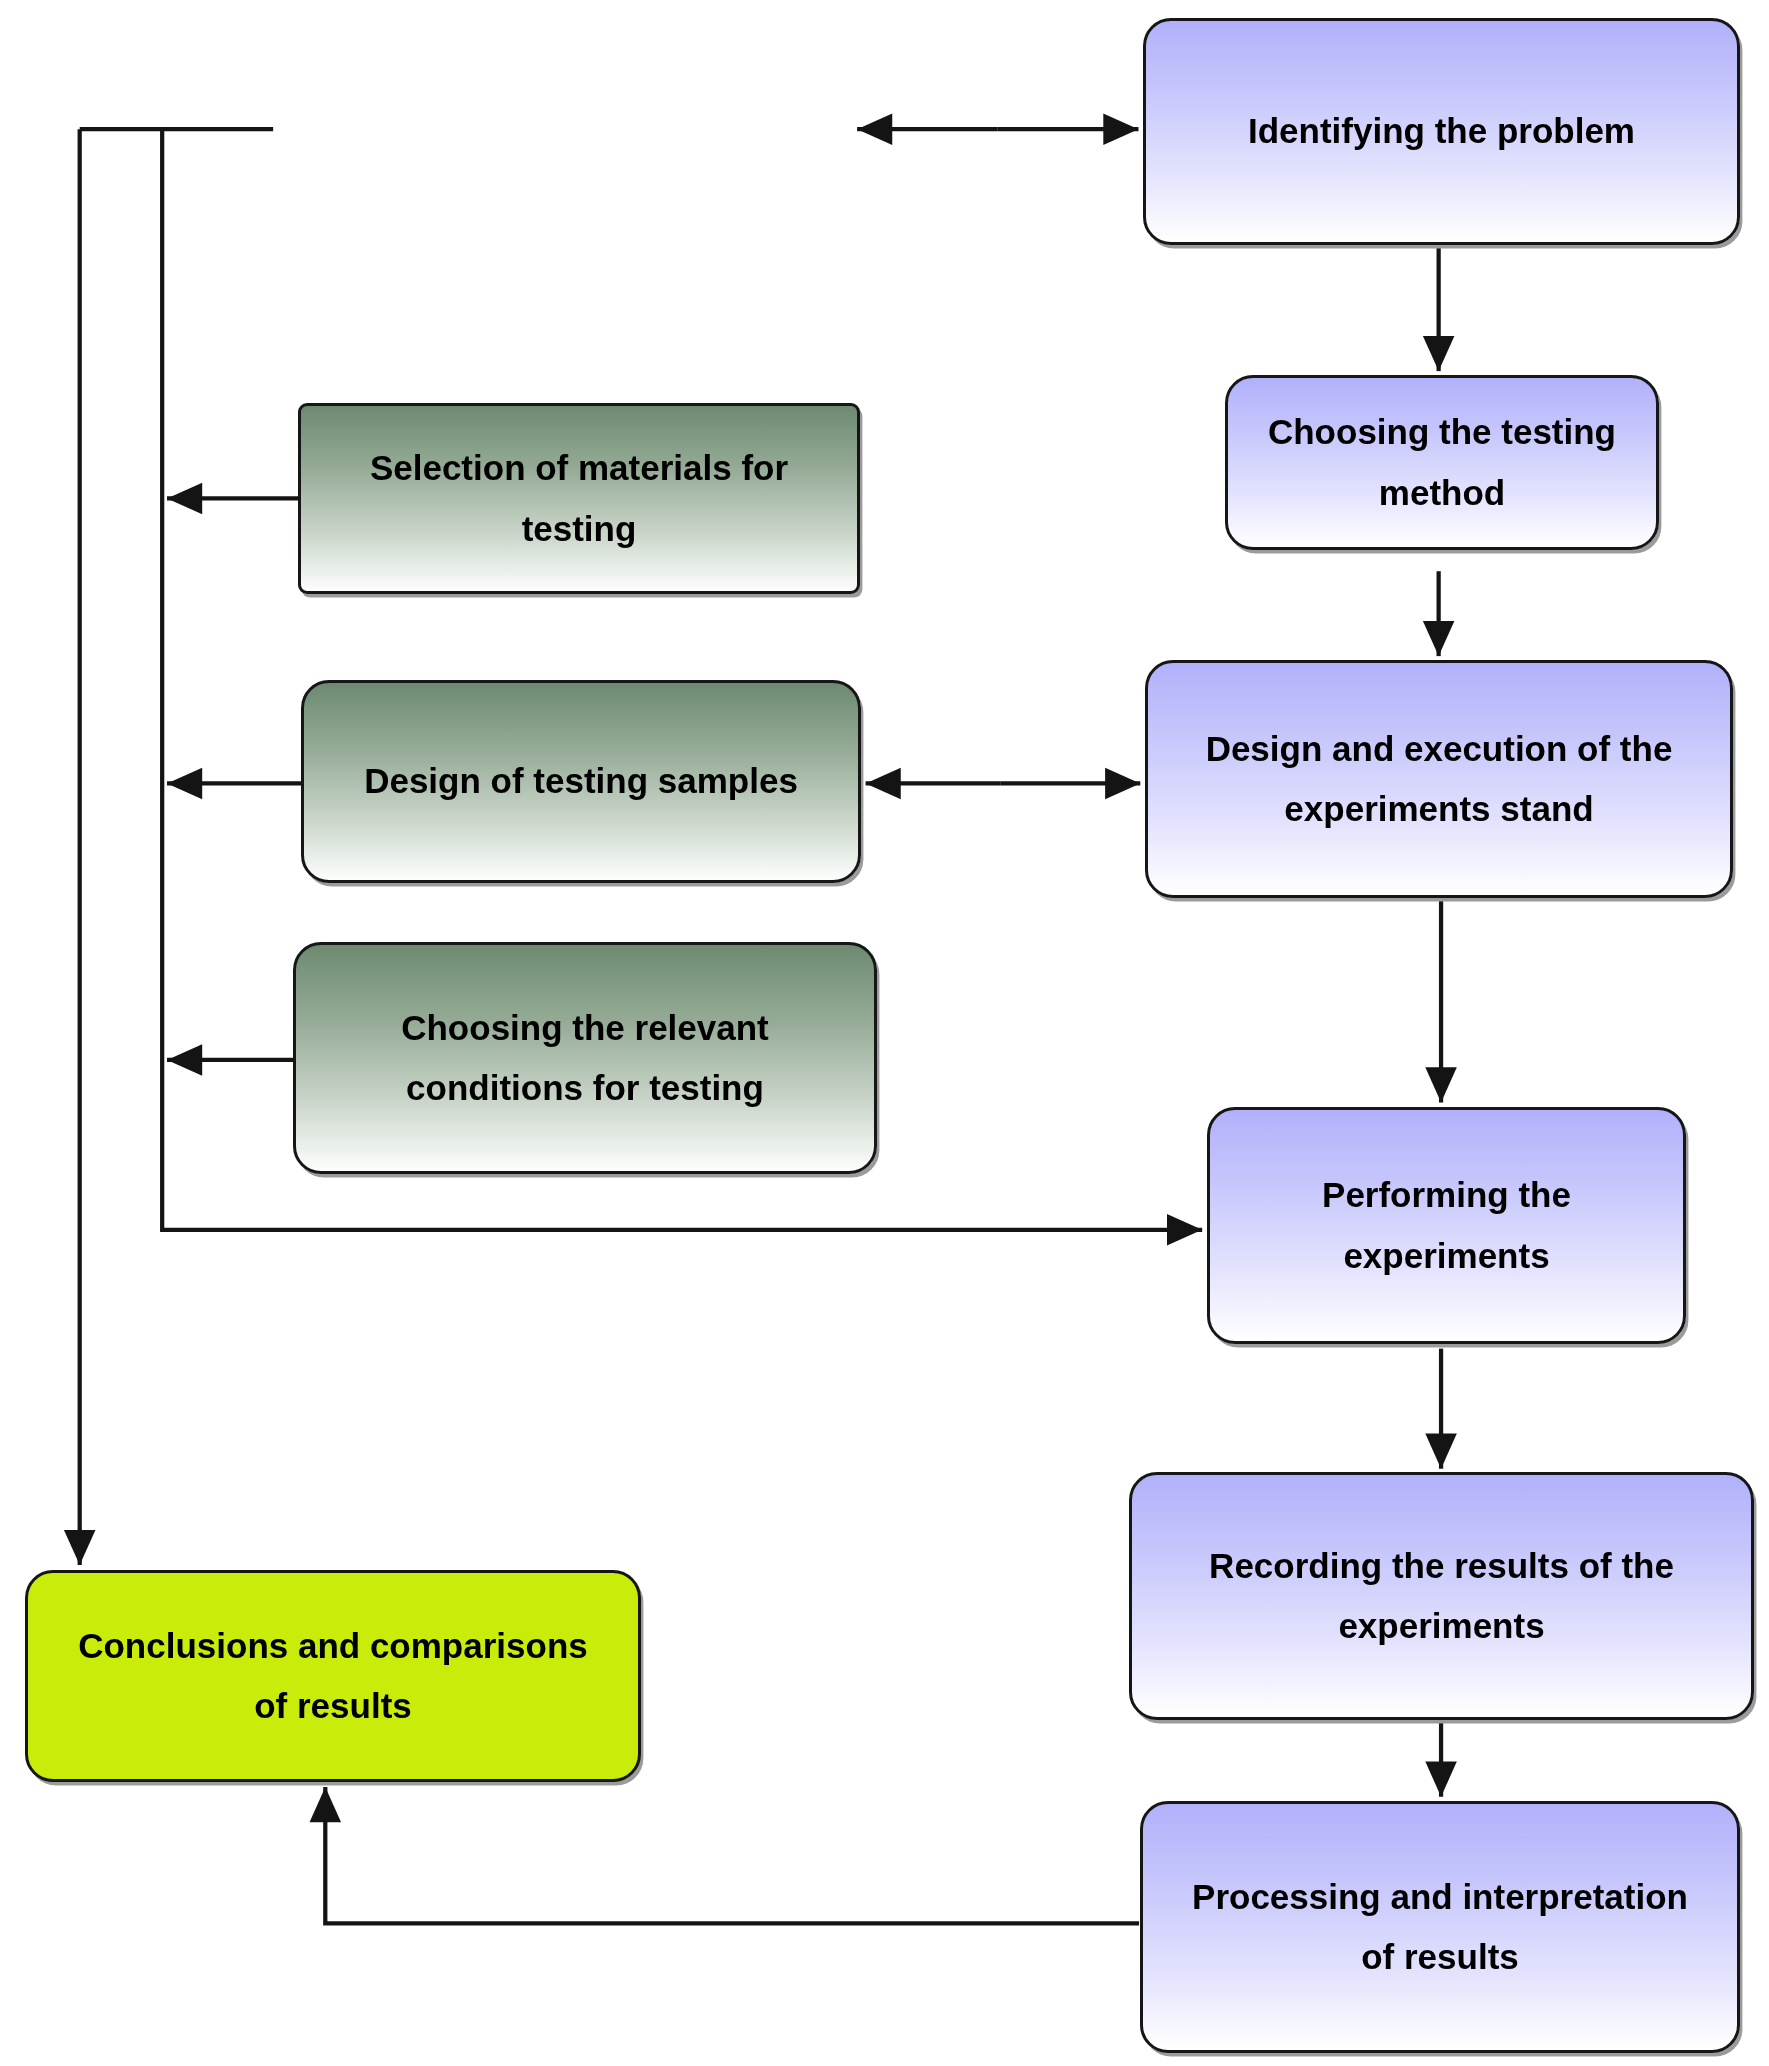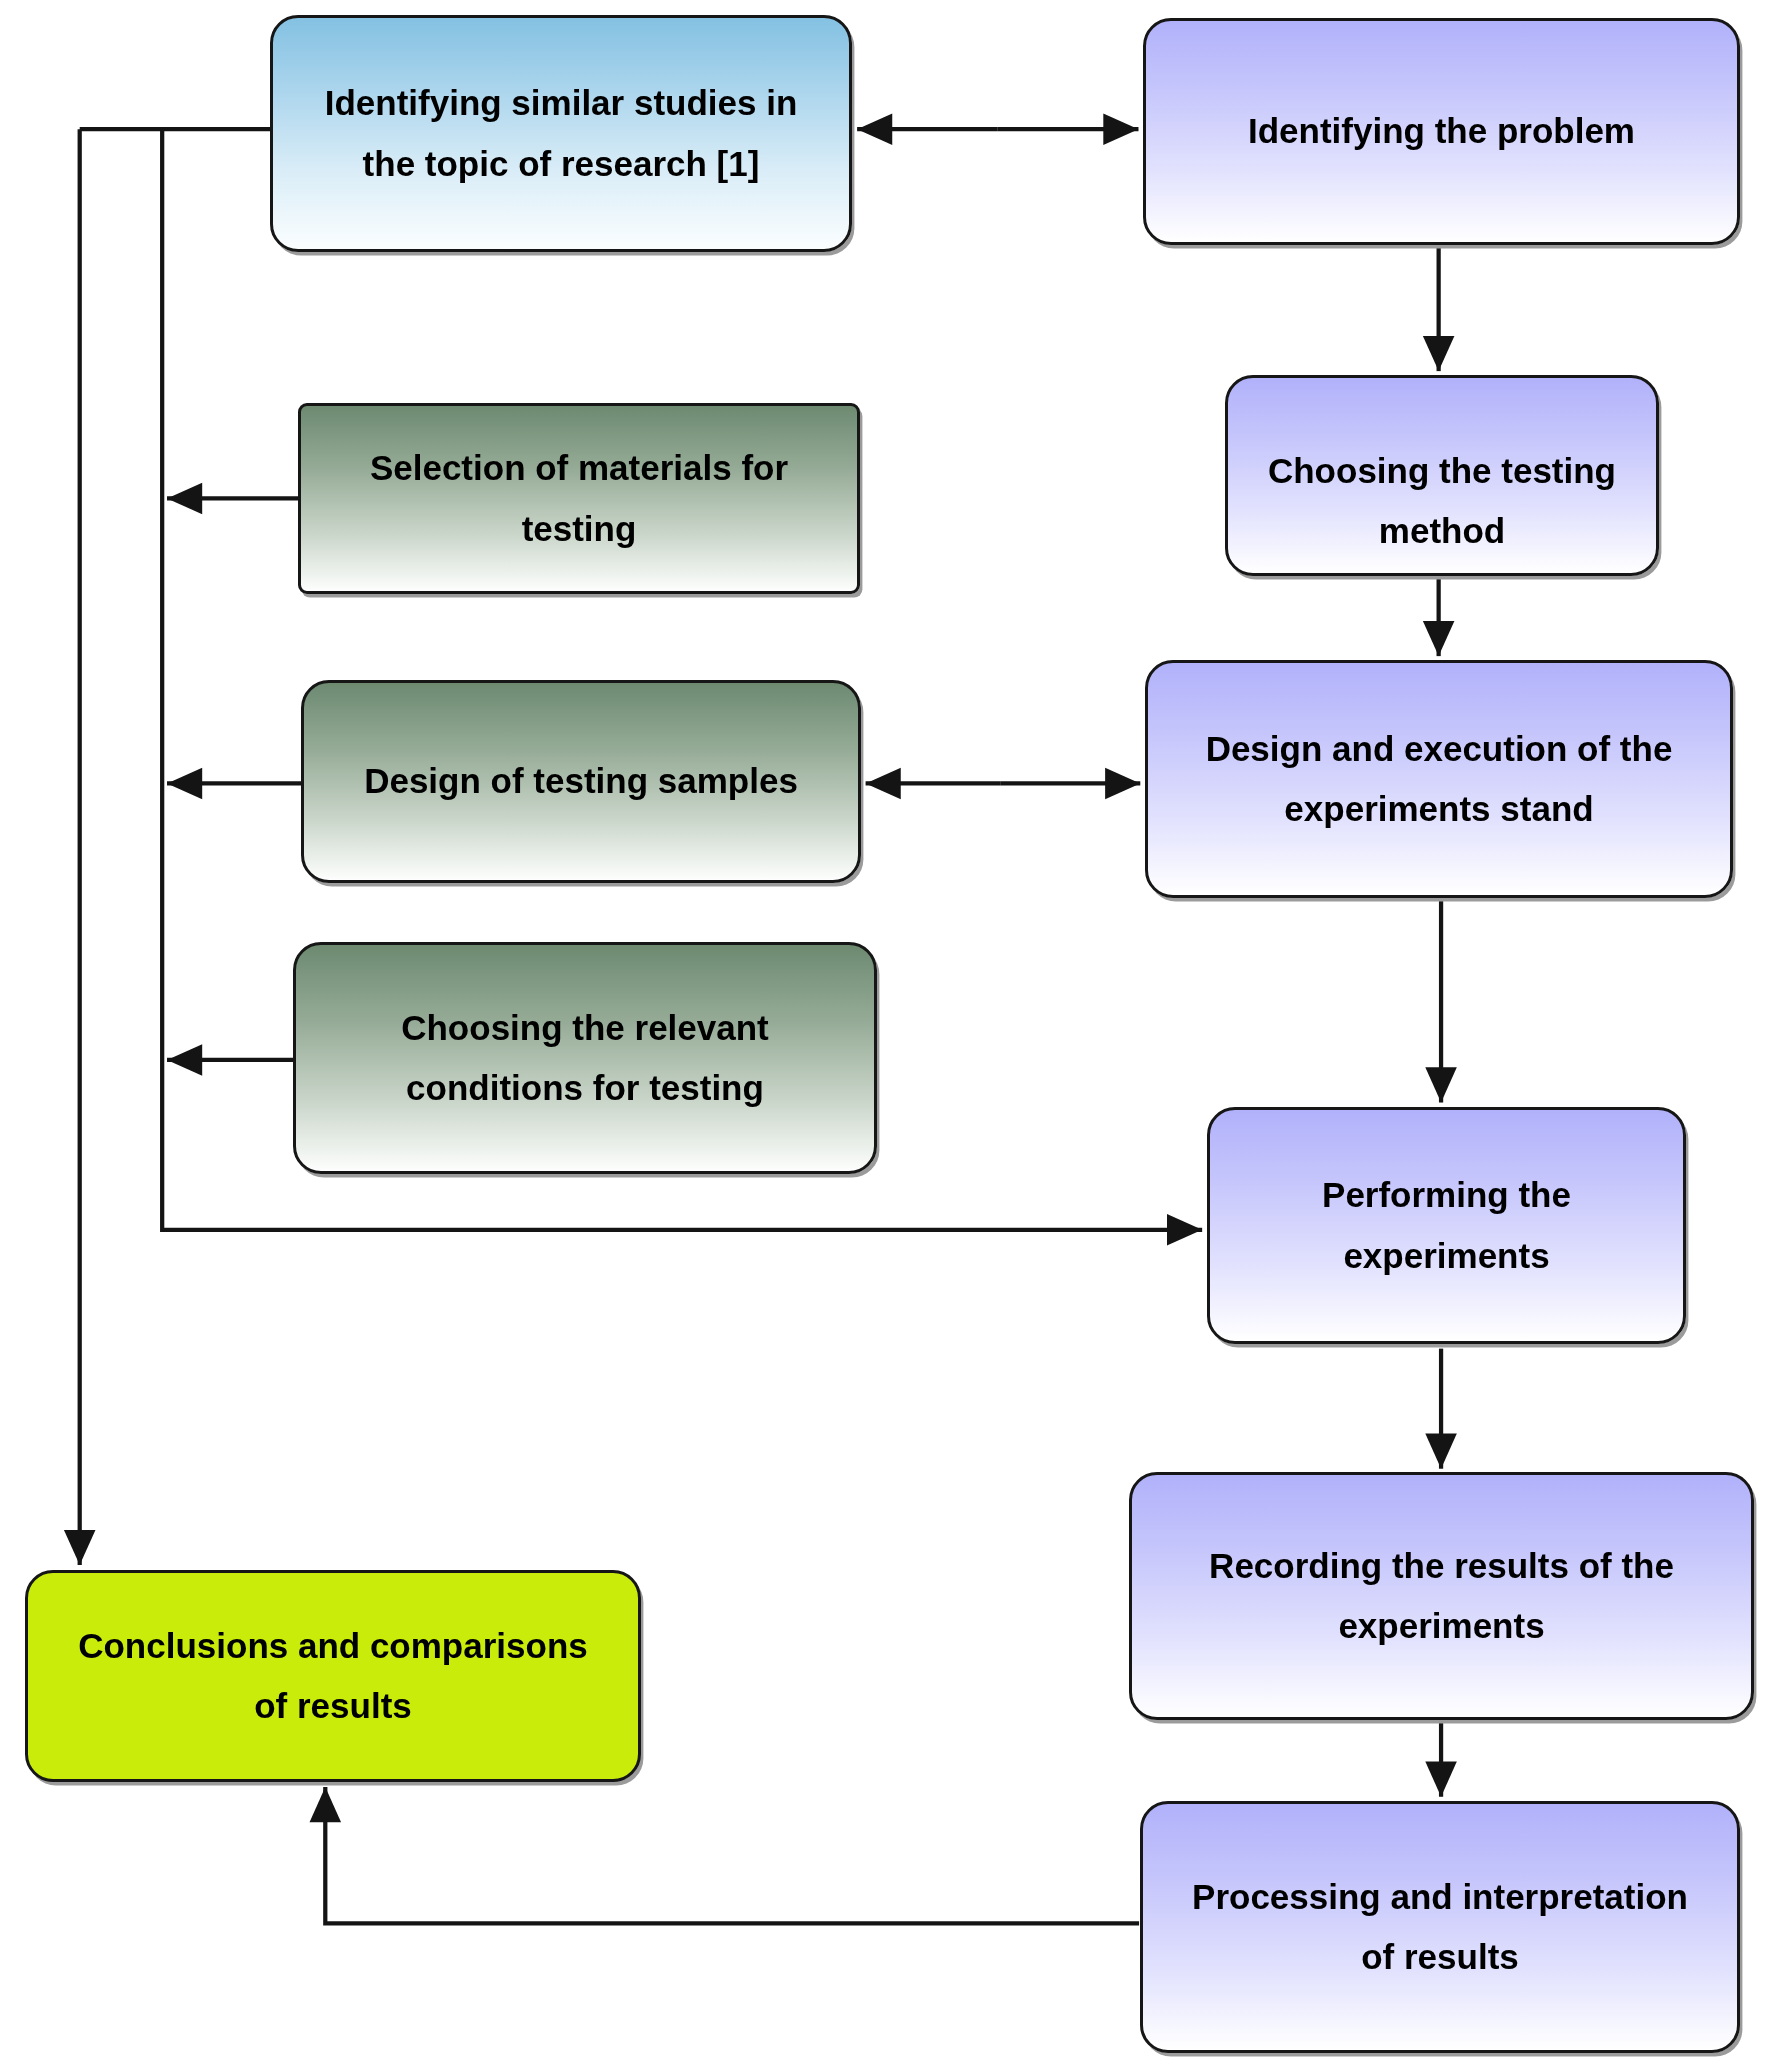--- a/index.html
+++ b/index.html
@@ -46,21 +46,21 @@
   }
   .fill-green {
     background: linear-gradient(180deg, #6d8a71 0%, #93a994 32%, #c8d4c8 68%, #fdfefd 100%);
   }
   .fill-chartreuse {
     background: #c9ec0b;
   }
   
   #node-identify-similar   { left: 270px;  top: 15px;   width: 582px;  height: 237px; }
   #node-identify-problem   { left: 1143px; top: 18px;   width: 597px;  height: 227px; }
-  #node-choosing-method    { left: 1225px; top: 375px;  width: 434px;  height: 201px; padding: 12px 24px; align-items: flex-end; }
+  #node-choosing-method    { left: 1225px; top: 375px;  width: 434px;  height: 175px; padding: 12px 24px; }
   #node-selection-materials{ left: 298px;  top: 403px;  width: 562px;  height: 191px; border-radius: 9px; }
   #node-design-samples     { left: 301px;  top: 680px; width: 560px;  height: 203px; }
   #node-design-stand       { left: 1145px; top: 660px; width: 588px;  height: 238px; padding: 12px 18px; }
   #node-choosing-conditions{ left: 293px;  top: 942px; width: 584px;  height: 232px; }
   #node-performing         { left: 1207px; top: 1107px; width: 479px;  height: 237px; }
   #node-recording          { left: 1129px; top: 1472px; width: 625px; height: 248px; }
   #node-conclusions        { left: 25px;   top: 1570px; width: 616px; height: 212px; }
   #node-processing         { left: 1140px; top: 1801px; width: 600px;  height: 252px; }
   .edge {
     fill: none;
@@ -97,23 +97,20 @@
     <path class="edge" d="M 1650 1292 L 1427 1292" marker-end="url(#ah)"></path>
     <path class="edge" d="M 1650 1292 L 1880 1292" marker-end="url(#ah)"></path>
 
     <path class="edge" d="M 2376 1482 L 2376 1818" marker-end="url(#ah)"></path>
     <path class="edge" d="M 2376 2224 L 2376 2422" marker-end="url(#ah)"></path>
     <path class="edge" d="M 2376 2839 L 2376 2963" marker-end="url(#ah)"></path>
 
     <path class="edge" d="M 1878 3172 L 536 3172 L 536 2947" marker-end="url(#ah)"></path>
   </svg>
 
-  <div class="node fill-blue" id="node-identify-similar">
-    <span>Identifying similar studies in the topic of research [1]</span>
-  </div>
 
   <div class="node fill-lavender" id="node-identify-problem">
     <span>Identifying the problem</span>
   </div>
 
   <div class="node fill-lavender" id="node-choosing-method">
     <span>Choosing the testing method</span>
   </div>
 
   <div class="node fill-green" id="node-selection-materials">

